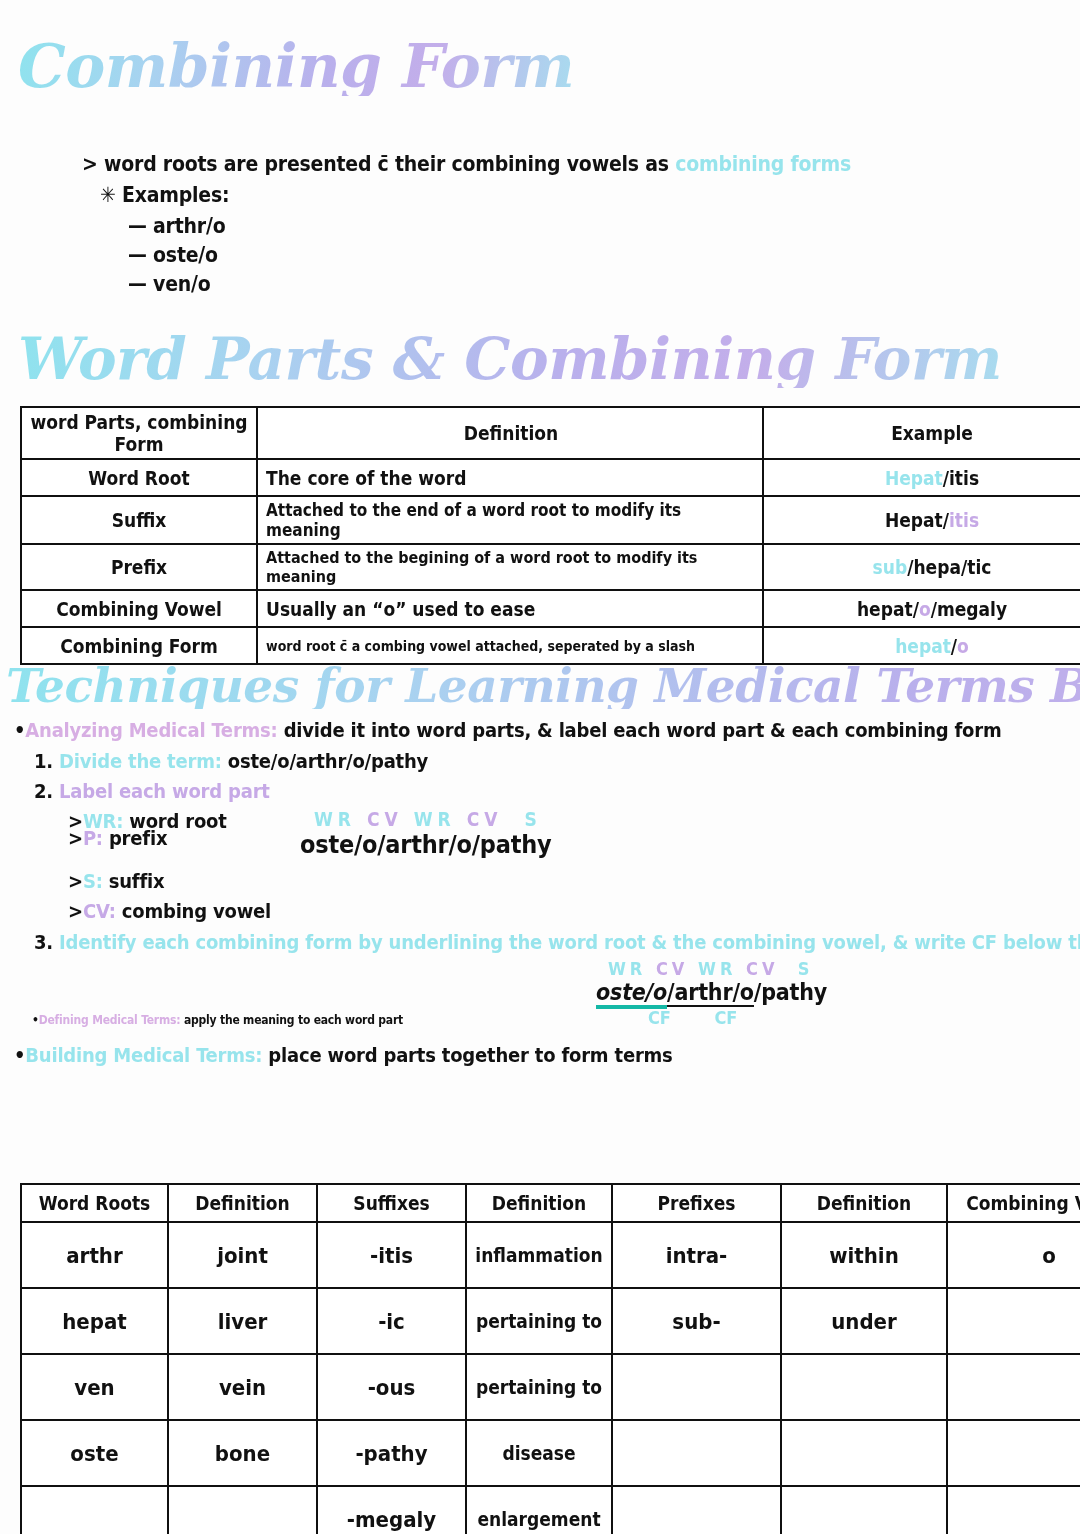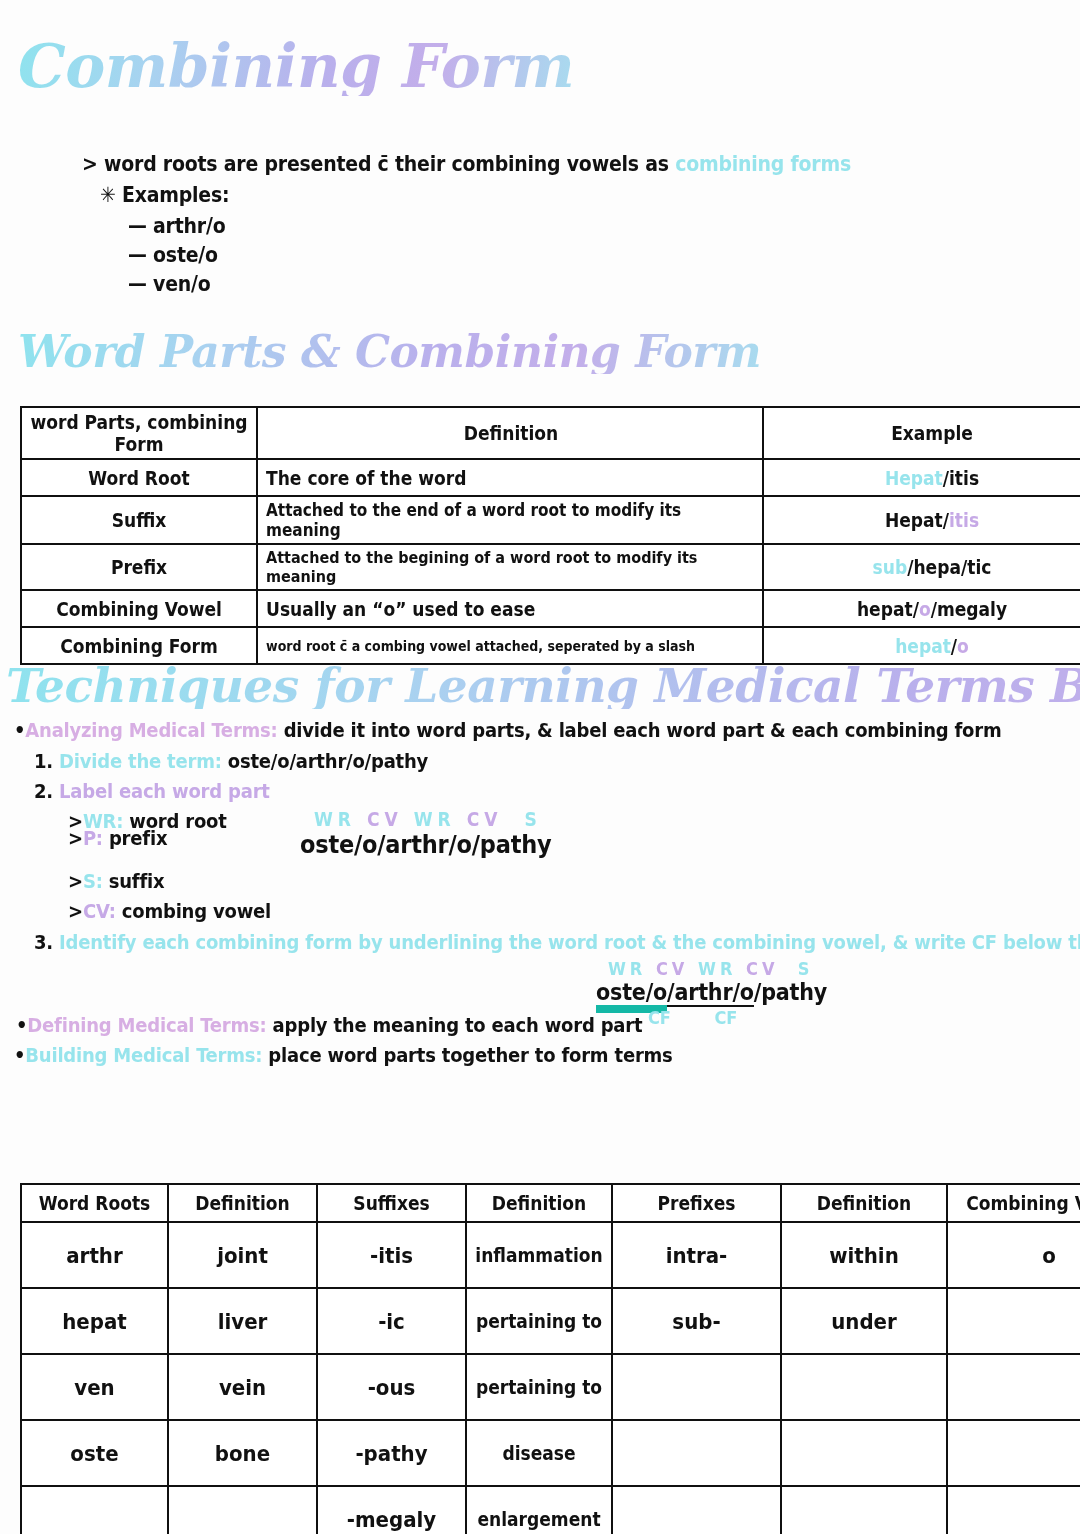--- a/index.html
+++ b/index.html
@@ -101,21 +101,21 @@
   <div class="abs hand bullet-line" style="left:82px; top:152px; font-size:21px;">
     <span class="blk">&gt; word roots are presented c̄ their combining vowels as </span><span class="cy">combining forms</span>
   </div>
 
   <div class="abs hand bullet-line blk" style="left:100px; top:183px; font-size:21px;">✳ Examples:</div>
 
   <div class="abs hand bullet-line blk" style="left:128px; top:214px; font-size:21px;">— arthr/o</div>
   <div class="abs hand bullet-line blk" style="left:128px; top:243px; font-size:21px;">— oste/o</div>
   <div class="abs hand bullet-line blk" style="left:128px; top:272px; font-size:21px;">— ven/o</div>
 
-  <div class="abs script-heading" id="h2" style="left:18px; top:330px; font-size:44px;">Word Parts &amp; Combining Form</div>
+  <div class="abs script-heading" id="h2" style="left:18px; top:330px; font-size:58px;">Word Parts &amp; Combining Form</div>
 
   <table class="note" id="wp-table">
     <tbody>
         <tr>
       <td class="c1 hdr pu">word Parts, combining Form</td>
       <td class="c2 hdr cy" style="text-align:center;">Definition</td>
       <td class="c3 hdr pu">Example</td>
     </tr>
 
     <tr class="bodyrow">
@@ -199,28 +199,28 @@
   <div class="abs hand bullet-line" style="left:34px; top:930px; font-size:20px;">
     <span class="blk">3.</span>
     <span class="cy">Identify each combining form by underlining the word root &amp; the combining vowel, &amp; write CF below the combining form</span>
   </div>
 
   <div class="abs" style="left:596px; top:958px;">
     <div class="hand" style="font-size:18px; letter-spacing:4px; margin-left:12px; height:21px;">
       <span class="cy">WR</span><span>&nbsp;</span><span class="pu">CV</span><span>&nbsp;</span><span class="cy">WR</span><span>&nbsp;</span><span class="pu">CV</span><span>&nbsp;&nbsp;</span><span class="cy">S</span>
     </div>
     <div class="hand blk" style="font-size:23px; white-space:nowrap;">
-      <span style="border-bottom:8px solid #14b8a6;">oste/o</span><span style="border-bottom:2px solid #111111;">/arthr/o</span><span>/pathy</span>
+      <span style="border-bottom:4px solid #14b8a6;font-style:italic;">oste/o</span><span style="border-bottom:2px solid #111111;">/arthr/o</span><span>/pathy</span>
     </div>
     <div class="hand cy" style="font-size:18px; margin-top:2px; white-space:nowrap;">
       <span style="display:inline-block; width:52px;"></span><span>CF</span><span style="display:inline-block; width:44px;"></span><span>CF</span>
     </div>
   </div>
 
-  <div class="abs hand bullet-line" style="left:16px; top:1013px; font-size:20px;text-align:center;">
+  <div class="abs hand bullet-line" style="left:32px; top:1013px; font-size:12px;text-align:center;">
     <span class="blk">•</span><span class="pk">Defining Medical Terms:</span><span class="blk"> apply the meaning to each word part</span>
   </div>
 
   <div class="abs hand bullet-line" style="left:14px; top:1043px; font-size:20px;">
     <span class="blk">•</span><span class="cy">Building Medical Terms:</span><span class="blk"> place word parts together to form terms</span>
   </div>
 
 
   <table class="note" id="wpl-table">
     <tbody>

